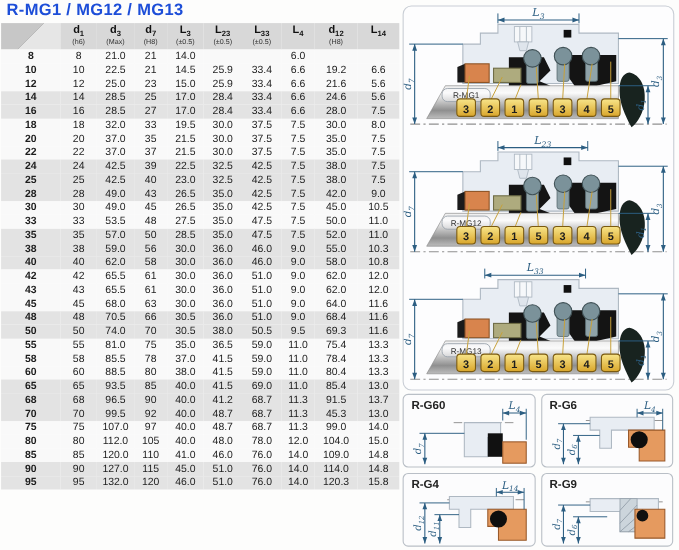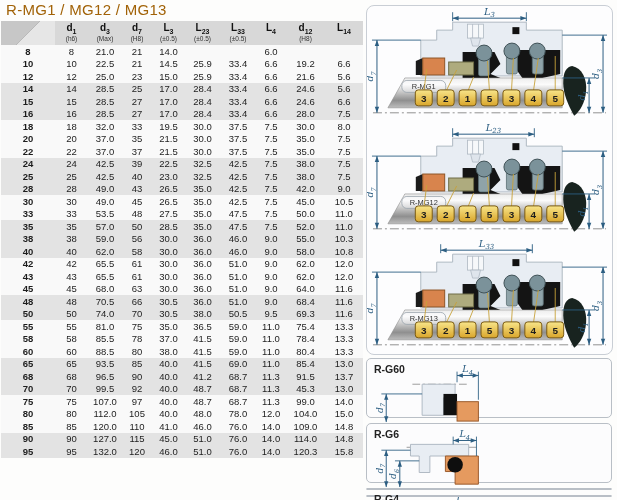--- a/index.html
+++ b/index.html
@@ -4,21 +4,21 @@
 <style>
   html,body{margin:0;padding:0;}
   body{
     width:617px;height:500px;position:relative;overflow:hidden;
     background:#fdfdfc;
     font-family:"Liberation Sans",sans-serif;
     -webkit-font-smoothing:antialiased;
   }
   .page-title{
     position:absolute;left:6px;top:1px;
-    font-size:15px;font-weight:normal;color:#a16207;letter-spacing:.3px;
+    font-size:15px;font-weight:bold;color:#1d4ed8;letter-spacing:.3px;
   }
   
   table.dims{
     position:absolute;left:1px;top:21px;
     border-collapse:collapse;table-layout:fixed;
   }
   table.dims th,table.dims td{
     padding:0;margin:0;text-align:center;vertical-align:middle;
     font-size:9.5px;line-height:1;color:#1d1d1d;white-space:nowrap;
   }
@@ -37,21 +37,21 @@
   table.dims td.rowlabel{font-weight:bold;}
   sub{font-size:7px;}
   
   .main-panel{
     position:absolute;left:366px;top:5px;width:245px;height:348px;
     background:#fdfdfe;border:1px solid #c9ced5;border-radius:8px;
   }
   .main-panel svg{display:block;}
   .small-grid{
     position:absolute;left:366px;top:358px;width:246px;height:139px;
-    display:grid;grid-template-columns:1fr;grid-template-rows:1fr 1fr;gap:5px;
+    display:grid;grid-template-columns:1fr 1fr;grid-template-rows:1fr 1fr;gap:5px;
   }
   .card{
     position:relative;background:#fcfcfd;border:1px solid #b9bfc6;border-radius:5px;
   }
   .card-label{
     position:absolute;left:7px;top:4px;font-size:10.5px;font-weight:bold;color:#222;z-index:2;
   }
   .card svg{position:absolute;left:0;top:0;}
 </style>
 </head>
@@ -127,32 +127,20 @@
         <td class="rowlabel">14</td>
         <td>14</td>
         <td>28.5</td>
         <td>25</td>
         <td>17.0</td>
         <td>28.4</td>
         <td>33.4</td>
         <td>6.6</td>
         <td>24.6</td>
         <td>5.6</td>
-      </tr>
-      <tr class="band">
-        <td class="rowlabel">15</td>
-        <td>15</td>
-        <td>28.5</td>
-        <td>27</td>
-        <td>17.0</td>
-        <td>28.4</td>
-        <td>33.4</td>
-        <td>6.6</td>
-        <td>24.6</td>
-        <td>6.6</td>
       </tr>
       <tr class="band">
         <td class="rowlabel">16</td>
         <td>16</td>
         <td>28.5</td>
         <td>27</td>
         <td>17.0</td>
         <td>28.4</td>
         <td>33.4</td>
         <td>6.6</td>

